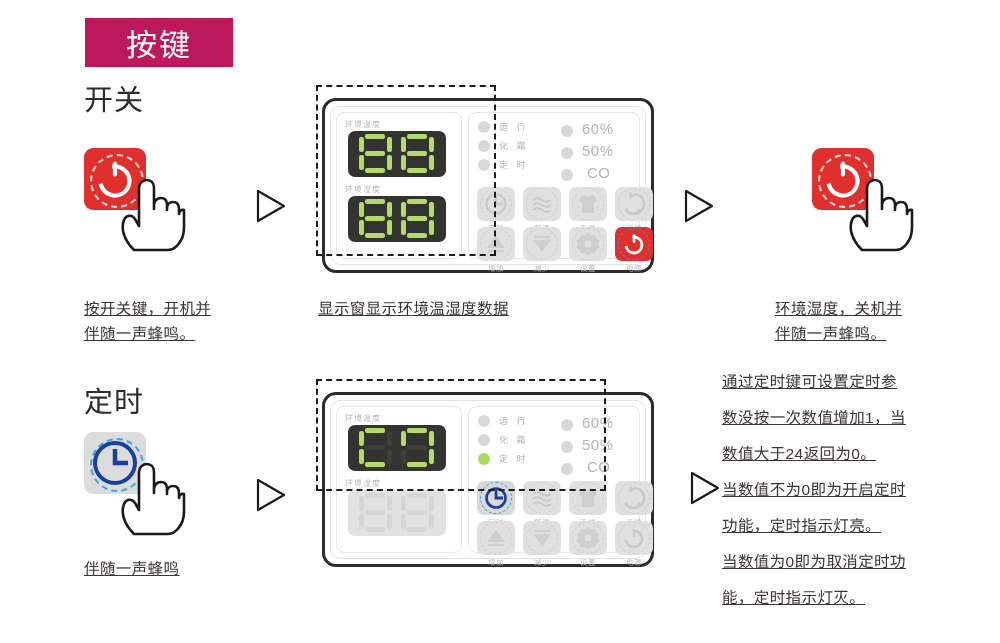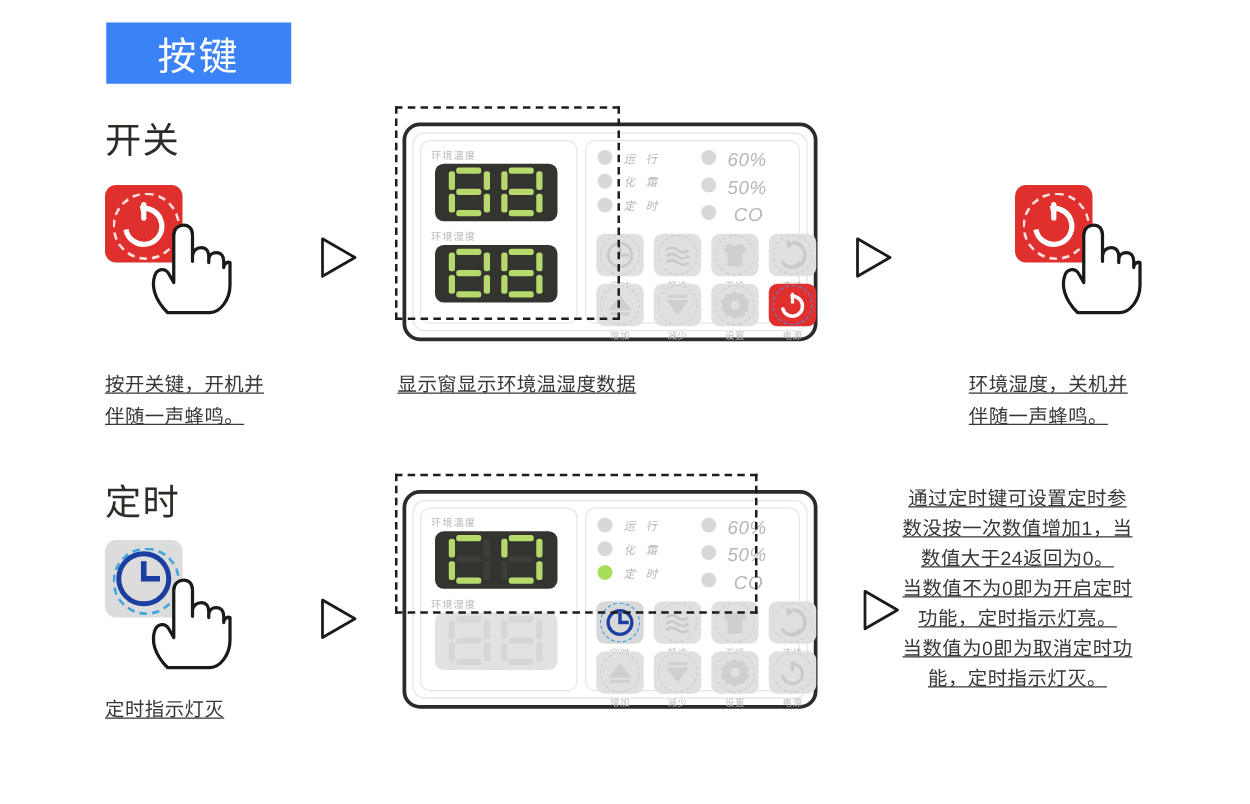--- a/index.html
+++ b/index.html
@@ -11,32 +11,32 @@
     color:#3b3634;
     position:relative;
     overflow:hidden;
   }
   .root{position:absolute;left:0;top:0;width:1000px;height:643px;}
 
   
   .section-chip{
     position:absolute;left:85px;top:18px;
     width:148px;height:49px;
-    background:#3b82f6;
+    background:#be185d;
     display:flex;align-items:center;justify-content:center;
   }
   .section-chip span{
     color:#ffffff;font-size:31px;letter-spacing:2px;font-weight:400;
   }
 
   
   .step-title{
     position:absolute;font-size:29px;color:#2f2b29;letter-spacing:1px;
   }
-  #title-power{left:84px;top:88px;}
+  #title-power{left:84px;top:76px;}
   #title-timer{left:84px;top:378px;}
 
   
   .key-wrap{position:absolute;}
   #key-power{left:84px;top:148px;}
   #key-power-2{left:812px;top:148px;}
   #key-timer{left:84px;top:432px;}
 
   .key-btn{
     position:relative;width:62px;height:62px;border-radius:9px;
@@ -61,21 +61,21 @@
   
   .caption{
     position:absolute;font-size:15.5px;line-height:25px;color:#3b3634;
     white-space:pre-line;letter-spacing:0.4px;text-decoration:underline;
   }
   #cap-power-left{left:84px;top:296px;}
   #cap-panel-1{left:318px;top:296px;}
   #cap-power-right{left:775px;top:296px;}
   #cap-timer-left{left:84px;top:556px;}
   #cap-panel-2{left:318px;top:570px;}
-  #cap-timer-right{left:722px;top:388px;line-height:24px;text-align:center;}
+  #cap-timer-right{left:722px;top:364px;line-height:36px;}
 
   
   .device{
     position:absolute;
     width:332px;height:175px;
     border:3px solid #2b2b2b;border-radius:14px;
     background:#ffffff;
     box-sizing:border-box;
   }
   #device-1{left:322px;top:98px;}
@@ -115,21 +115,21 @@
   .seg.h.a{top:0px;}
   .seg.h.g{top:17px;}
   .seg.h.d{top:34px;}
   .seg.v{width:5px;height:15px;}
   .seg.v.f{left:1px;top:3px;}
   .seg.v.b{left:29px;top:3px;}
   .seg.v.e{left:1px;top:21px;}
   .seg.v.c{left:29px;top:21px;}
 
   
-  .led-row{position:absolute;display:flex;align-items:flex-start;font-style:italic;}
+  .led-row{position:absolute;display:flex;align-items:flex-end;}
   .led{width:12px;height:12px;border-radius:50%;background:#d8d8d8;}
   .led.on{background:#a8dd5c;}
   .led-text{margin-left:9px;font-size:9px;color:#b6b6b6;letter-spacing:3px;}
   .led-text.lat{letter-spacing:0.5px;font-size:15px;}
 
   
   .btn-grid{position:absolute;left:8px;top:74px;display:grid;
     grid-template-columns:repeat(4,38px);grid-gap:6px 8px;}
   .fb{width:38px;height:34px;position:relative;}
   .fb-face{
@@ -567,21 +567,21 @@
 
   <div class="dashrect" id="dash-1"></div>
   <div class="dashrect" id="dash-2"></div>
 
   <div class="caption" id="cap-power-left">按开关键，开机并
 伴随一声蜂鸣。</div>
   <div class="caption" id="cap-panel-1">显示窗显示环境温湿度数据</div>
   <div class="caption" id="cap-power-right">环境湿度，关机并
 伴随一声蜂鸣。</div>
 
-  <div class="caption" id="cap-timer-left">定时指示灯灭</div>
+  <div class="caption" id="cap-timer-left">伴随一声蜂鸣</div>
   <div class="caption" id="cap-timer-right">通过定时键可设置定时参
 数没按一次数值增加1，当
 数值大于24返回为0。
 当数值不为0即为开启定时
 功能，定时指示灯亮。
 当数值为0即为取消定时功
 能，定时指示灯灭。</div>
 
 </div>
 

